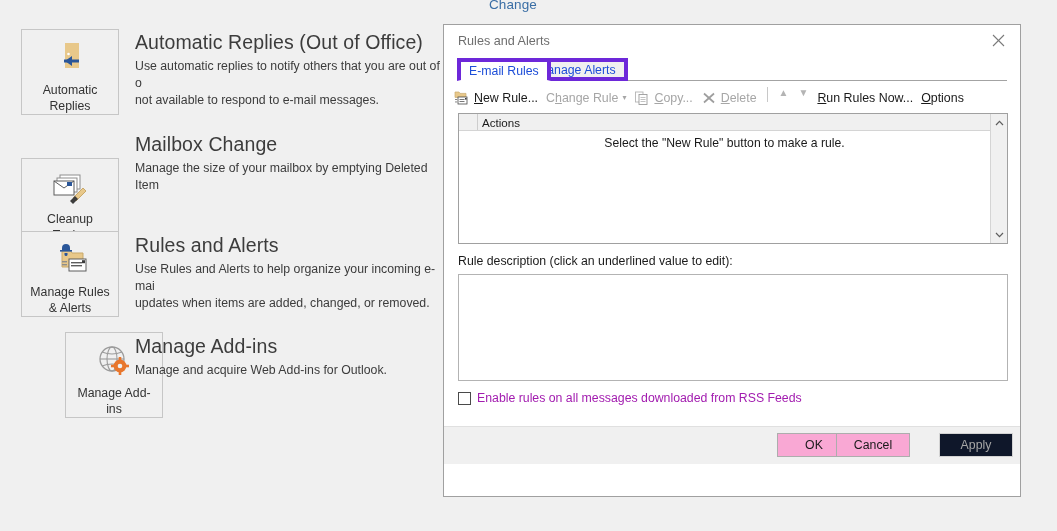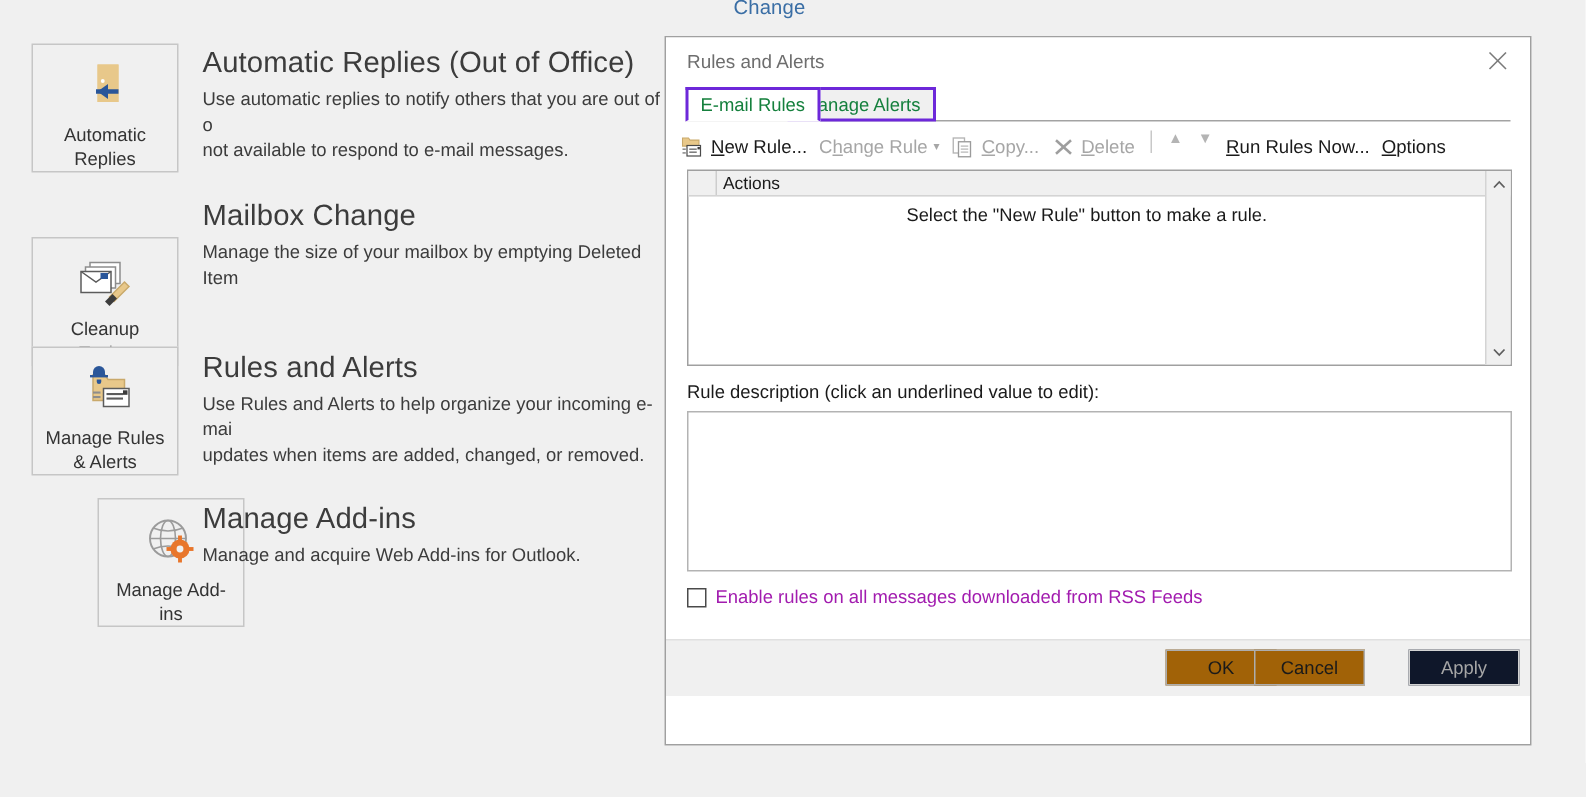--- a/index.html
+++ b/index.html
@@ -152,23 +152,23 @@
     position: absolute;
     left: 13px;
     top: 0px;
     height: 24px;
   }
   .tab {
     position: absolute;
     top: 0;
     height: 23px;
     box-sizing: border-box;
-    border: 2px solid #6d28d9;
+    border: 4px solid #6d28d9;
     font-size: 12.3px;
-    color: #15803d;
+    color: #1d4ed8;
     display: flex;
     align-items: center;
     padding: 0 8px;
     background: #f0f0f0;
     white-space: nowrap;
   }
   .tab.active {
     background: #ffffff;
     border-bottom: 1px solid #ffffff;
     z-index: 3;
@@ -357,21 +357,21 @@
     background: #f0f0f0;
     border-top: 1px solid #e0e0e0;
     box-sizing: border-box;
   }
   .dlg-btn {
     position: absolute;
     top: 6px;
     width: 74px;
     height: 24px;
     border: 1px solid #adadad;
-    background: #a16207;
+    background: #f9a8d4;
     box-sizing: border-box;
     font-size: 12.3px;
     color: #1a1a1a;
     display: flex;
     align-items: center;
     justify-content: center;
     cursor: default;
     font-family: "Liberation Sans", sans-serif;
   }
   .dlg-btn.disabled {

